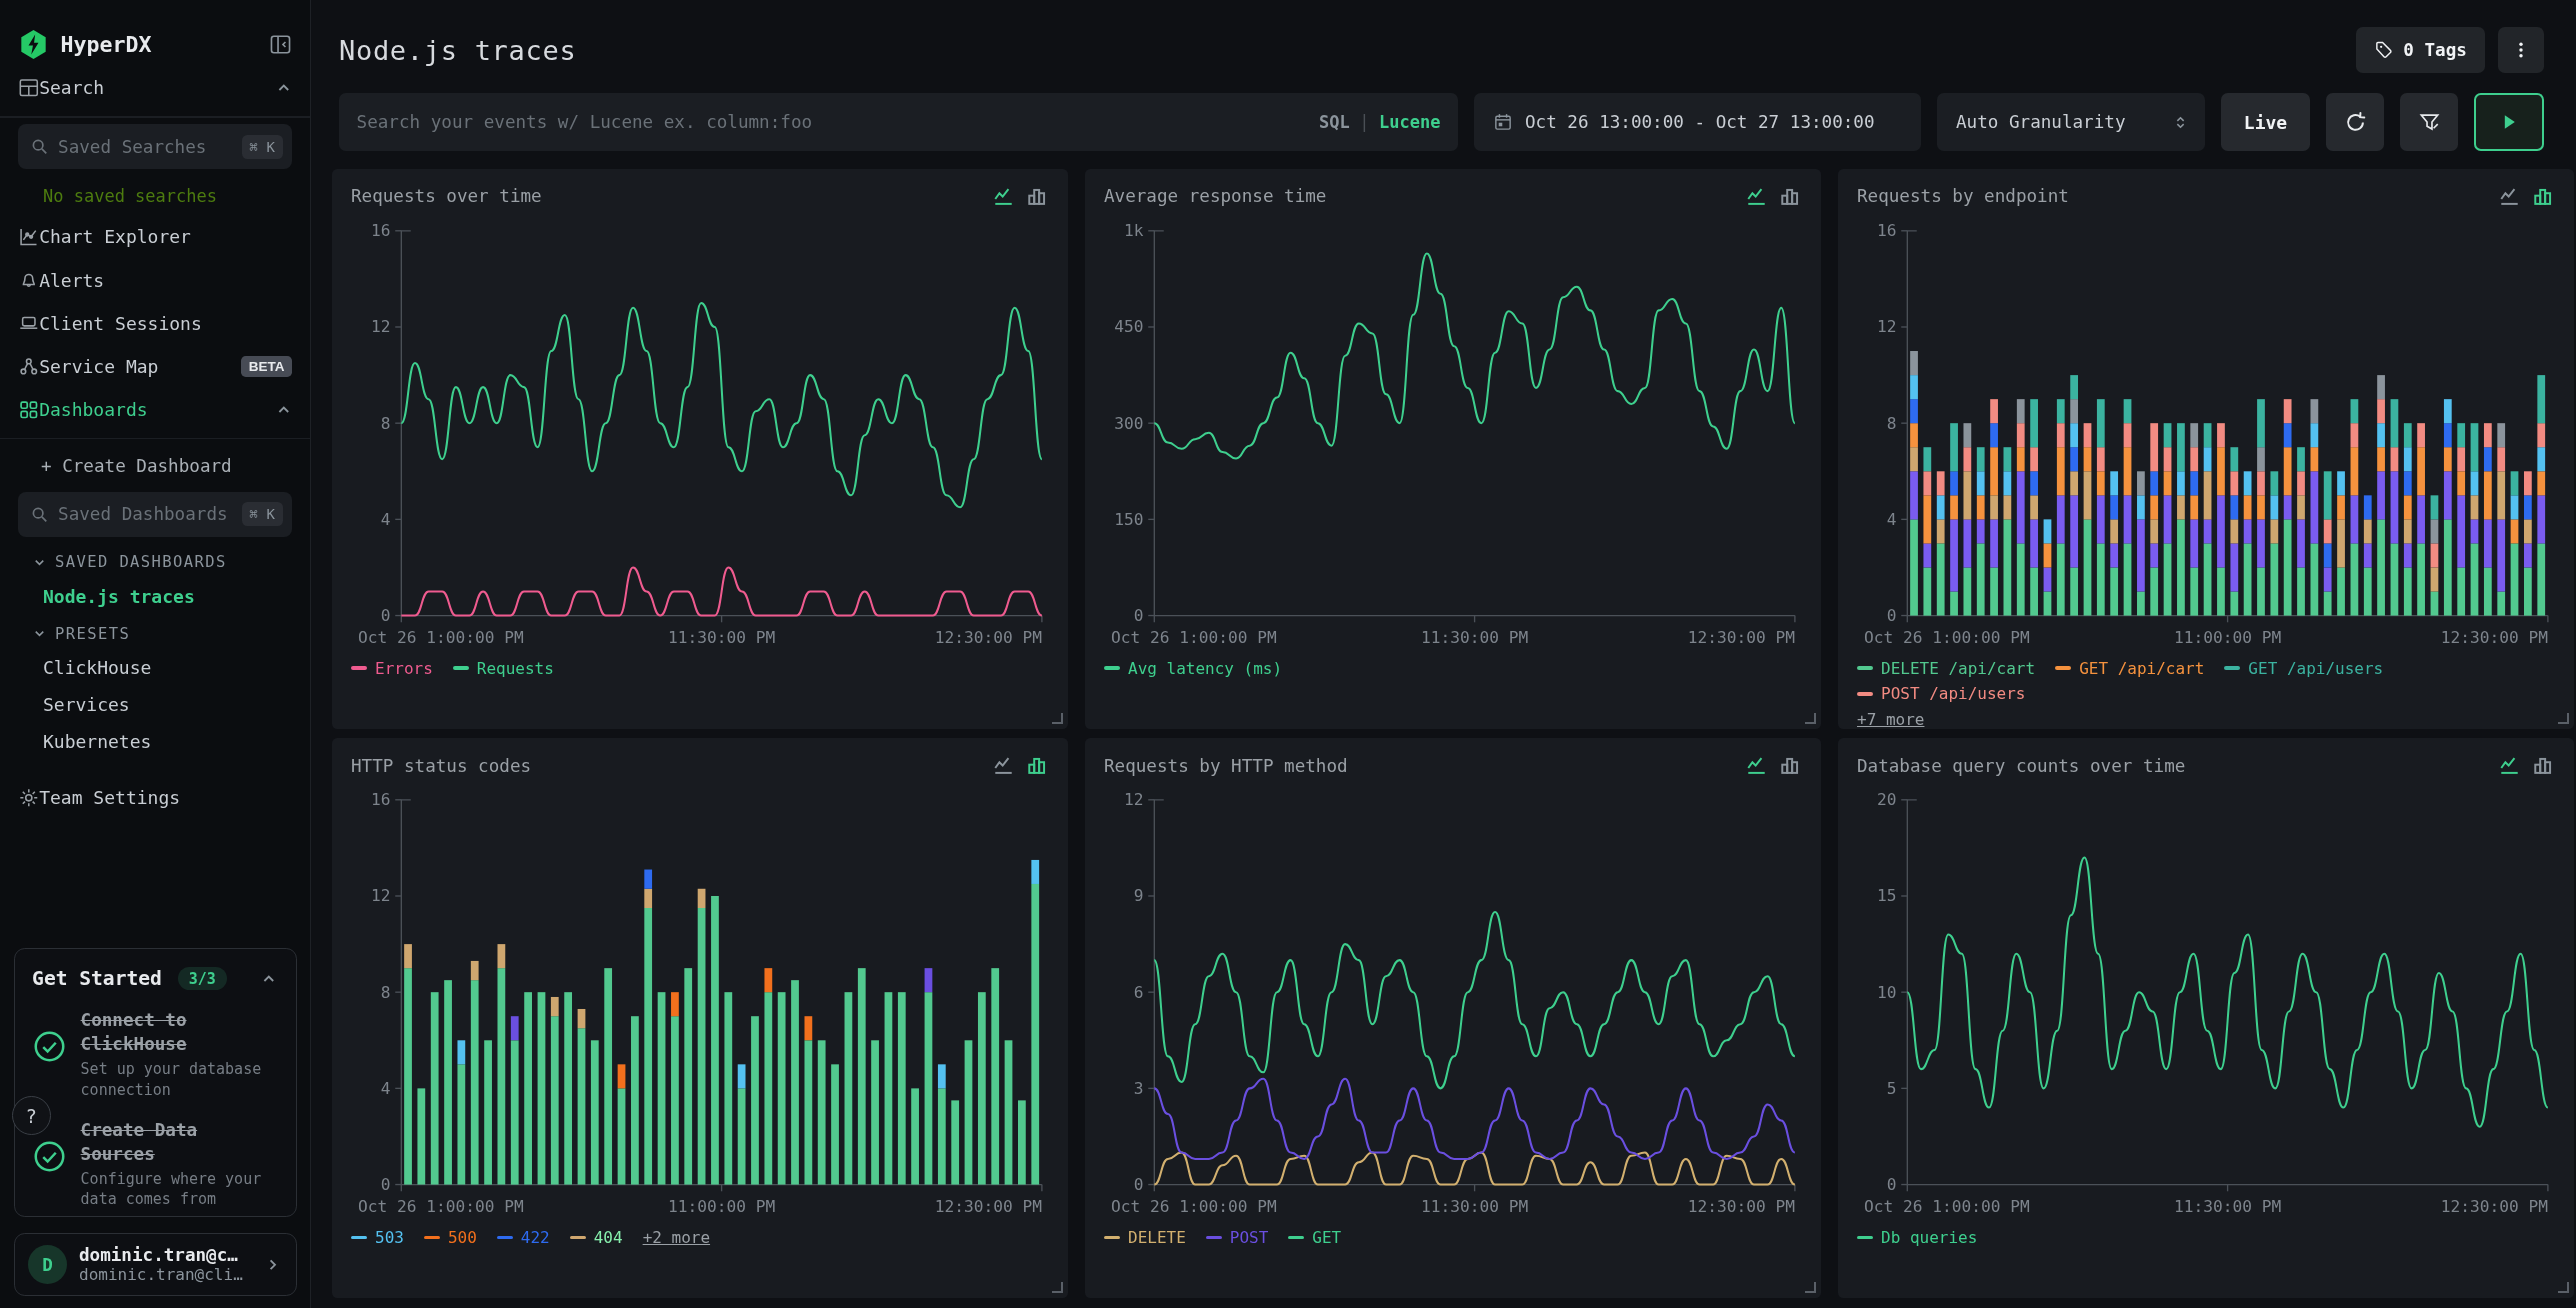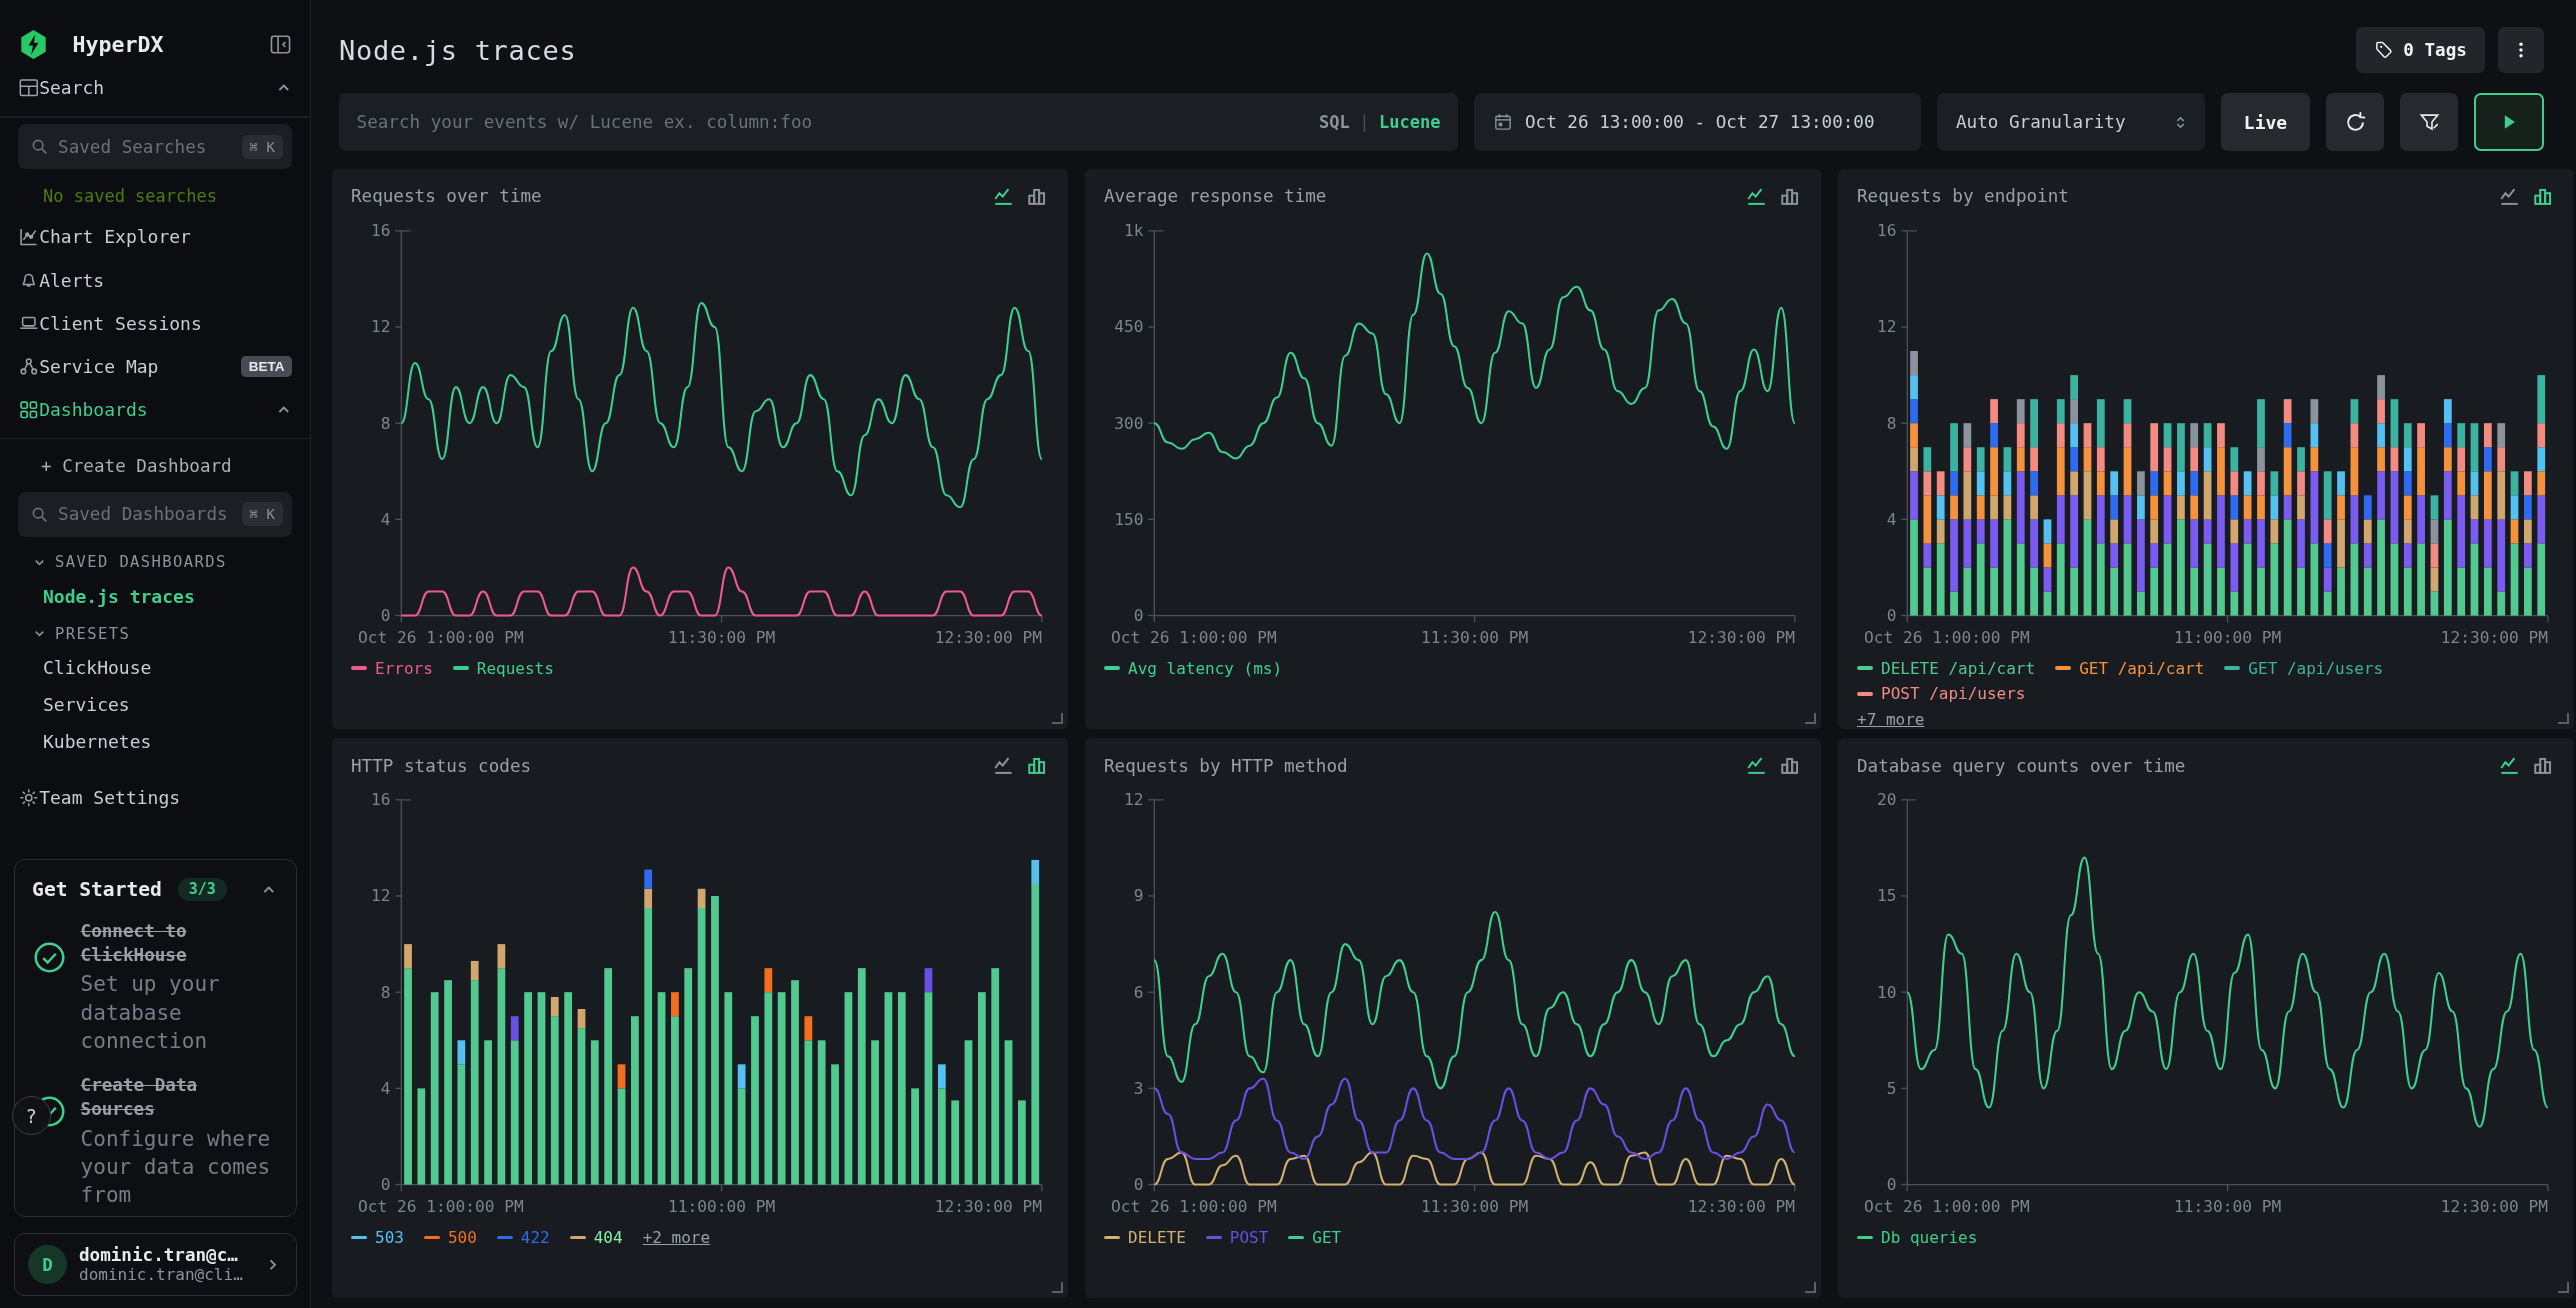--- a/index.html
+++ b/index.html
@@ -2,21 +2,21 @@
 <html style="font-size:10.8px"><head>
 <meta charset="utf-8">
 <style>
   * { margin:0; padding:0; box-sizing:border-box; }
   html,body { width:2576px; height:1308px; background:#0e1014; overflow:hidden;
     font-family:"DejaVu Sans Mono","Liberation Mono",monospace; color:#c9ced4; }
 
   
   .sidebar { position:absolute; left:0; top:0; width:311px; height:1308px;
     background:#0b0d10; border-right:1.4px solid #1e2126; padding:19px 0 0 0; }
-  .brand-row { display:flex; align-items:center; gap:24px; padding:9.5px 17.6px 6.8px 17.6px; }
+  .brand-row { display:flex; align-items:center; gap:12px; padding:9.5px 17.6px 6.8px 17.6px; }
   .brand-logo { width:31px; height:31px; flex:0 0 auto; }
   .brand-name { font-size:21.6px; font-weight:bold; color:#e8eaed; flex:1; }
   .collapse-btn { color:#8b949c; width:23px; height:23px; cursor:pointer; }
   .nav-row { display:flex; align-items:center; gap:0; padding:10.8px 17.6px; font-size:18px; color:#c9ced4; cursor:pointer; }
   .nav-row .ic { width:21.6px; height:21.6px; color:#9aa0a6; flex:0 0 auto; }
   .nav-row .lbl { flex:1; }
   .nav-row .chev { width:17.6px; height:17.6px; color:#8b949c; }
   .nav-row.active { color:#3ecf8e; }
   .nav-row.active .ic { color:#3ecf8e; }
   .divider { height:1.4px; background:#1b1e23; margin:6.8px 0; }
@@ -39,21 +39,21 @@
   .getstarted { border:1.4px solid #2b2f35; border-radius:10.8px; padding:17.6px 17.6px 6.8px 17.6px; position:relative;
     background:#0d0f13; }
   .gs-head { display:flex; align-items:center; gap:16px; }
   .gs-title { font-size:19.6px; font-weight:bold; color:#e8eaed; }
   .gs-pill { background:rgba(62,207,142,0.14); color:#3ecf8e; font-size:15px; font-weight:bold;
     border-radius:675px; padding:2.7px 10.8px; }
   .gs-head .chev { margin-left:auto; width:17.6px; height:17.6px; color:#8b949c; }
   .gs-item { display:flex; gap:13.5px; margin-top:19px; }
   .gs-check { width:35px; height:35px; color:#3ecf8e; flex:0 0 auto; margin-top:20px; }
   .gs-item-title { font-size:17.6px; font-weight:bold; color:#9aa0a6; text-decoration:line-through; line-height:1.35; }
-  .gs-item-desc { font-size:21px; color:#767d85; line-height:1.35; margin-top:2.7px; }
+  .gs-item-desc { font-size:15px; color:#767d85; line-height:1.35; margin-top:2.7px; }
   .help-fab { position:absolute; left:-2.7px; bottom:81px; width:39px; height:39px; border-radius:50%;
     border:1.4px solid #3a3f46; background:#101216; color:#c9ced4; display:flex; align-items:center;
     justify-content:center; font-size:19px; cursor:pointer; }
   .user-card { margin-top:16px; border:1.4px solid #2b2f35; border-radius:10.8px; padding:10.8px 13.5px;
     display:flex; align-items:center; gap:12px; cursor:pointer; background:#0d0f13; }
   .avatar { width:39px; height:39px; border-radius:50%; background:#17362a; color:#3ecf8e;
     font-size:17.6px; font-weight:bold; display:flex; align-items:center; justify-content:center; flex:0 0 auto; }
   .user-name { font-size:17.6px; font-weight:bold; color:#e8eaed; white-space:nowrap; }
   .user-email { font-size:16px; color:#8b949c; white-space:nowrap; }
   .user-card .chev { margin-left:auto; width:17.6px; height:17.6px; color:#8b949c; flex:0 0 auto; }

